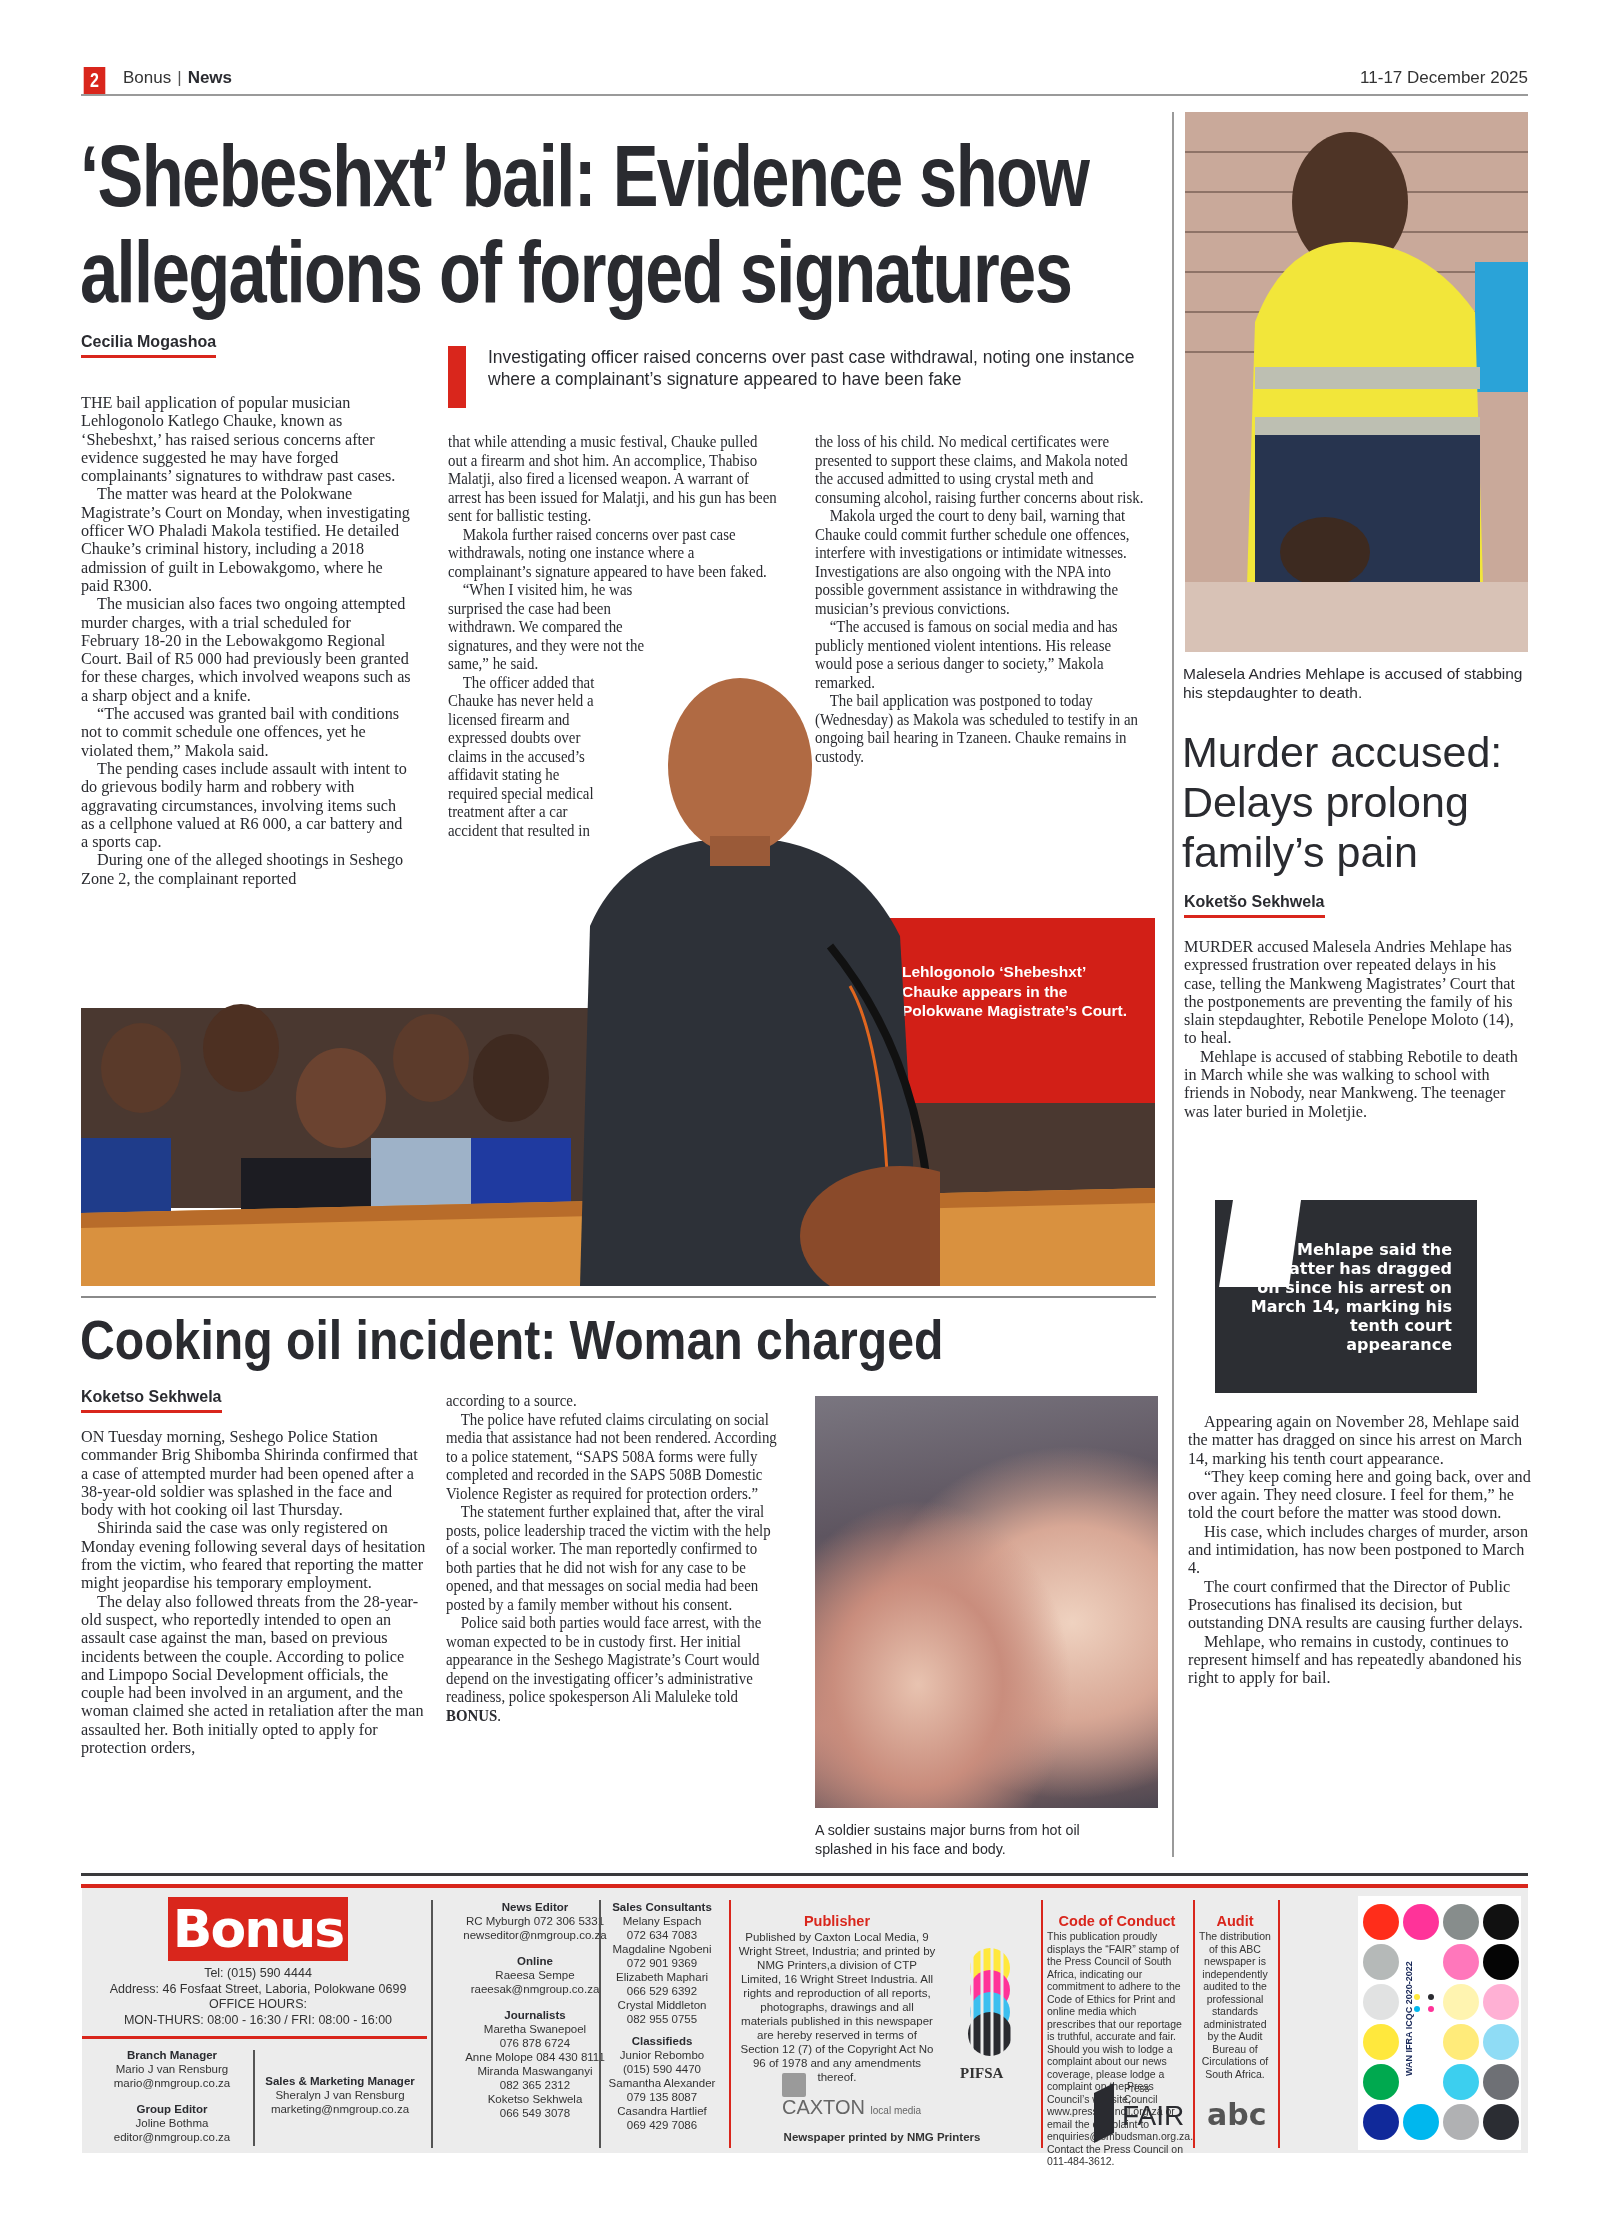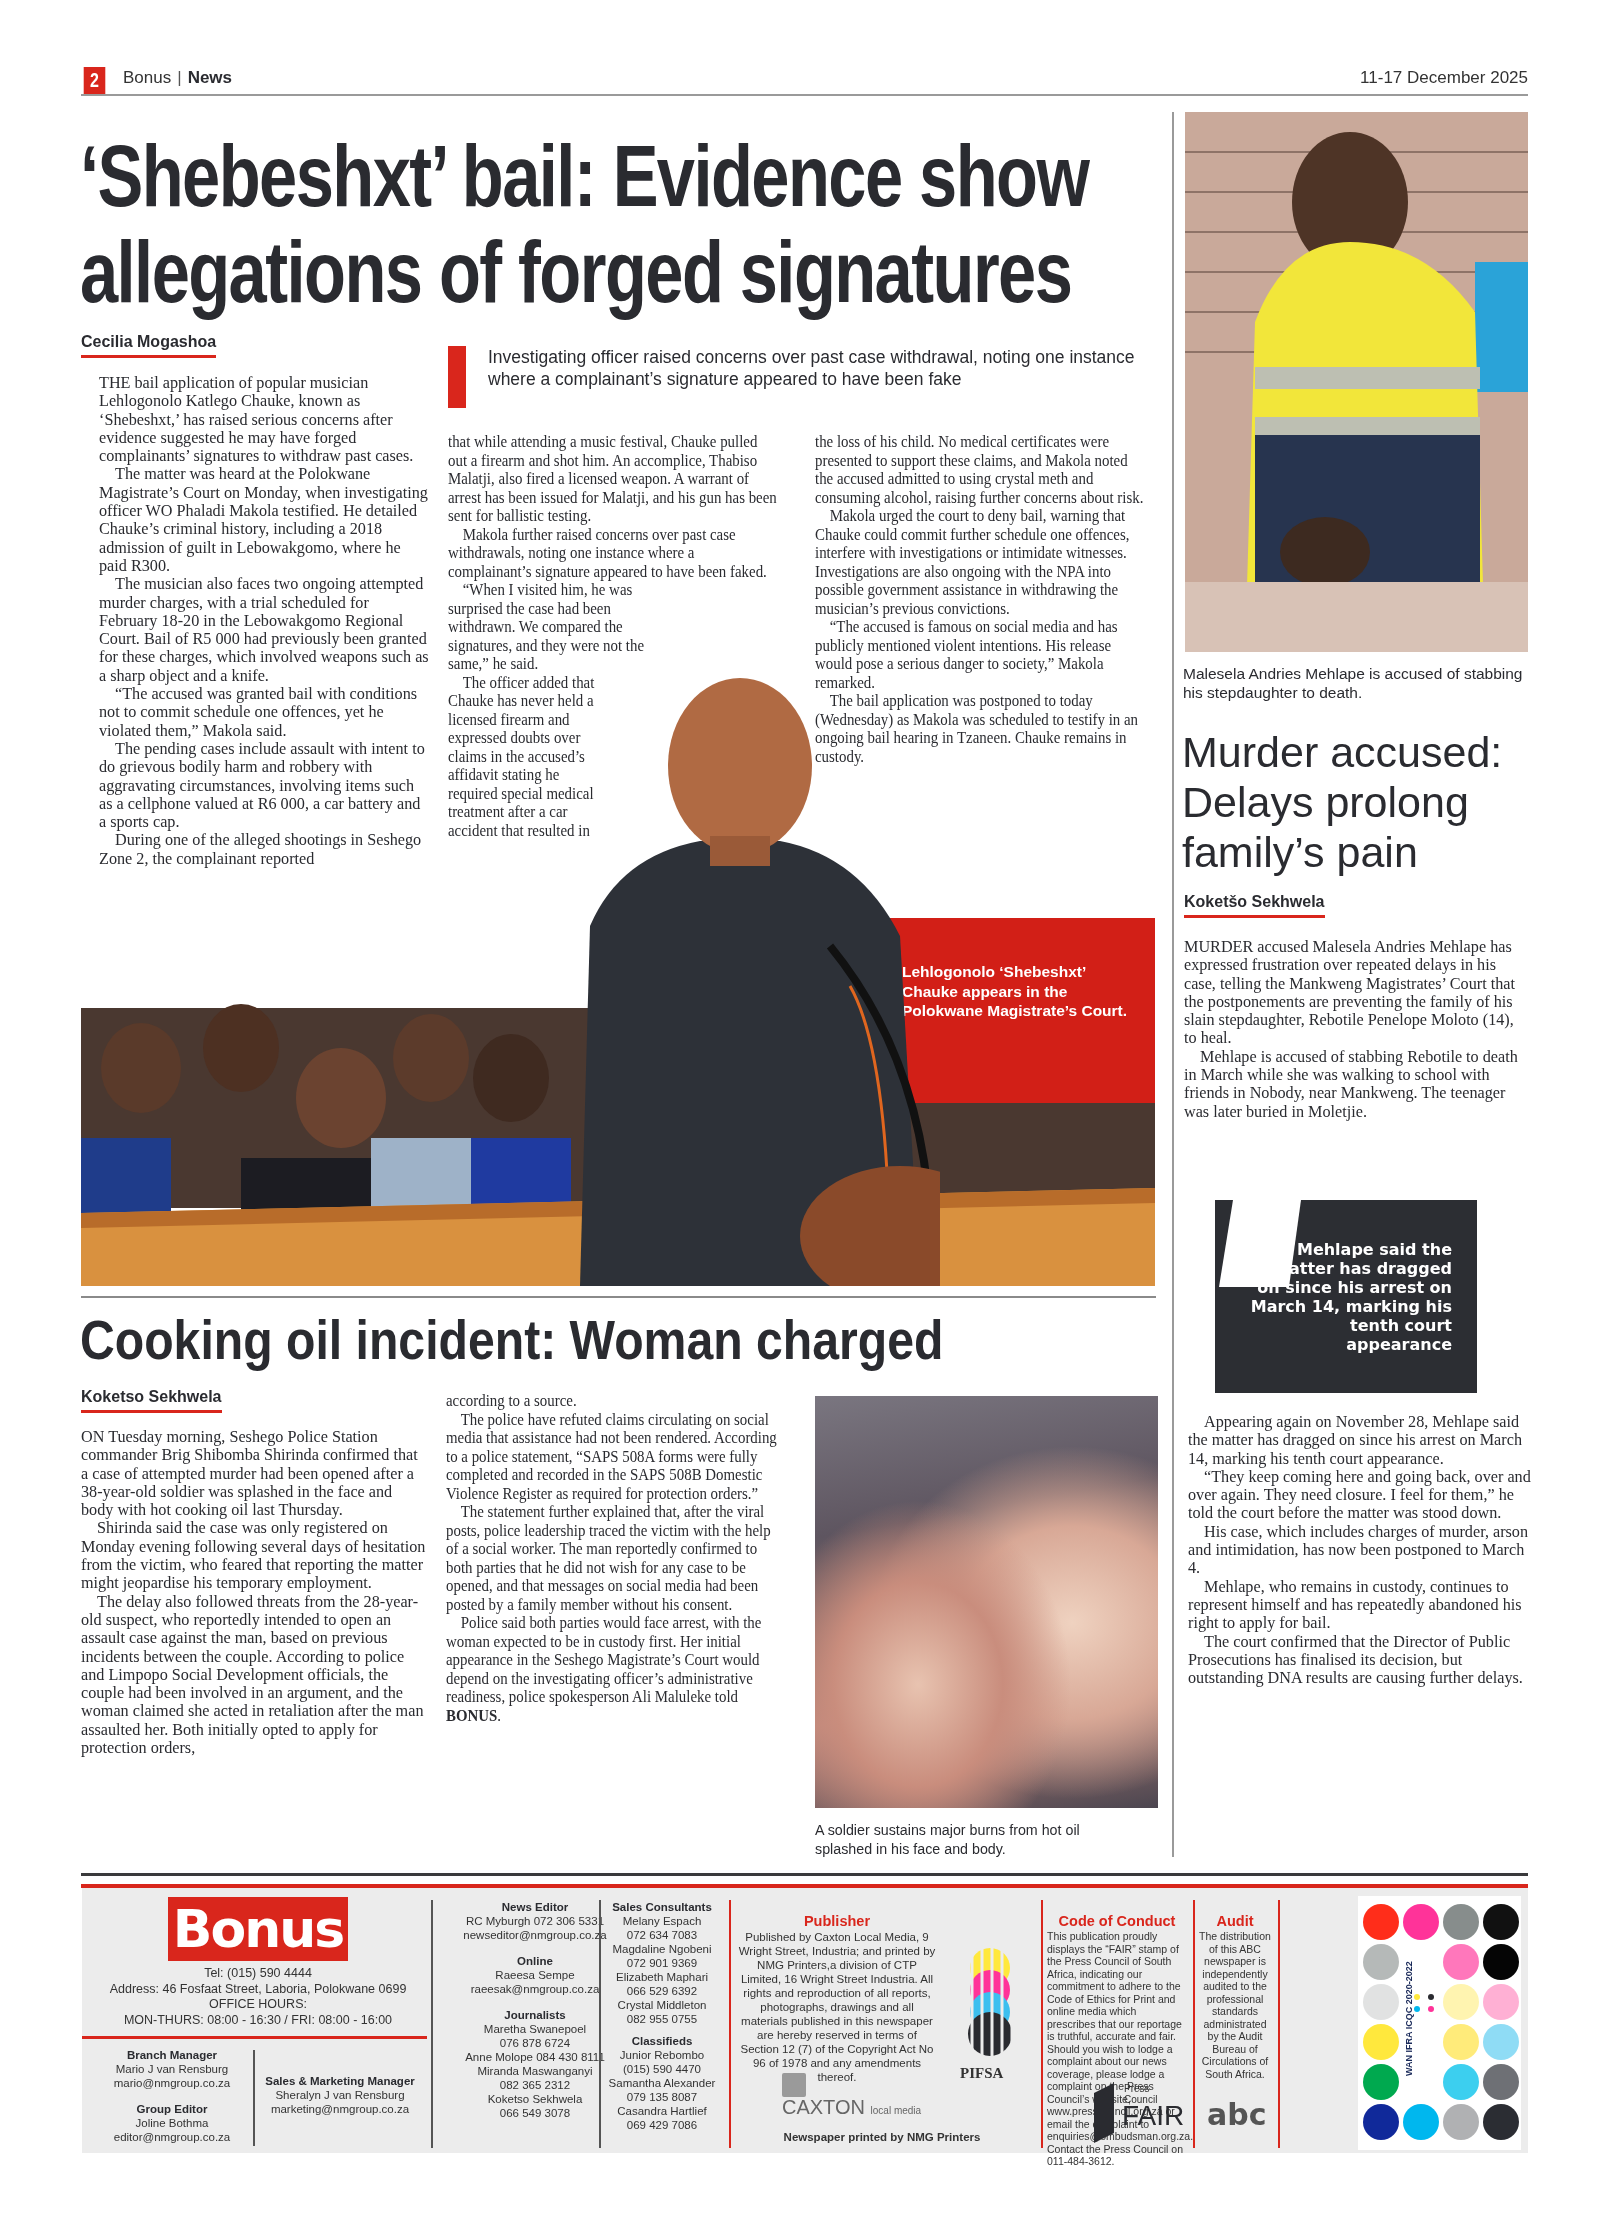--- a/index.html
+++ b/index.html
@@ -84,21 +84,21 @@
   <div>allegations of forged signatures</div>
 </div>
 
 <div class="abs" style="left:81px;top:333px;">
   <span class="byline">Cecilia Mogashoa</span>
 </div>
 
 <div class="abs pull-bar"></div>
 <div class="abs pull">Investigating officer raised concerns over past case withdrawal, noting one instance where a complainant’s signature appeared to have been fake</div>
 
-<div class="abs body-text" style="left:81px;top:374px;width:330px;margin-left:18px;">
+<div class="abs body-text" style="left:81px;top:394px;width:330px;">
   <p>THE bail application of popular musician Lehlogonolo Katlego Chauke, known as ‘Shebeshxt,’ has raised serious concerns after evidence suggested he may have forged complainants’ signatures to withdraw past cases.</p>
   <p>The matter was heard at the Polokwane Magistrate’s Court on Monday, when investigating officer WO Phaladi Makola testified. He detailed Chauke’s criminal history, including a 2018 admission of guilt in Lebowakgomo, where he paid R300.</p>
   <p>The musician also faces two ongoing attempted murder charges, with a trial scheduled for February 18-20 in the Lebowakgomo Regional Court. Bail of R5 000 had previously been granted for these charges, which involved weapons such as a sharp object and a knife.</p>
   <p>“The accused was granted bail with conditions not to commit schedule one offences, yet he violated them,” Makola said.</p>
   <p>The pending cases include assault with intent to do grievous bodily harm and robbery with aggravating circumstances, involving items such as a cellphone valued at R6 000, a car battery and a sports cap.</p>
   <p>During one of the alleged shootings in Seshego Zone 2, the complainant reported</p>
 </div>
 
 <div class="abs photo court-photo">
   <svg width="1074" height="298" viewBox="0 0 1074 298">
@@ -181,22 +181,22 @@
   <svg width="262" height="193" viewBox="0 0 262 193">
     <polygon points="18,0 86,0 74,87 4,87" fill="#ffffff"></polygon>
   </svg>
 </div>
 <div class="abs quote-text">Mehlape said the matter has dragged on since his arrest on March 14, marking his tenth court appearance</div>
 
 <div class="abs body-text" style="left:1188px;top:1413px;width:345px;">
   <p style="text-indent:16px">Appearing again on November 28, Mehlape said the matter has dragged on since his arrest on March 14, marking his tenth court appearance.</p>
   <p>“They keep coming here and going back, over and over again. They need closure. I feel for them,” he told the court before the matter was stood down.</p>
   <p>His case, which includes charges of murder, arson and intimidation, has now been postponed to March 4.</p>
+  <p>The court confirmed that the Director of Public Prosecutions has finalised its decision, but outstanding DNA results are causing further delays.</p>
   <p>Mehlape, who remains in custody, continues to represent himself and has repeatedly abandoned his right to apply for bail.</p>
-  <p>The court confirmed that the Director of Public Prosecutions has finalised its decision, but outstanding DNA results are causing further delays.</p>
 </div>
 
 <div class="abs mid-rule"></div>
 <div class="abs hl3">Cooking oil incident: Woman charged</div>
 <div class="abs" style="left:81px;top:1388px;">
   <span class="byline">Koketso Sekhwela</span>
 </div>
 <div class="abs body-text" style="left:81px;top:1428px;width:345px;">
   <p>ON Tuesday morning, Seshego Police Station commander Brig Shibomba Shirinda confirmed that a case of attempted murder had been opened after a 38-year-old soldier was splashed in the face and body with hot cooking oil last Thursday.</p>
   <p>Shirinda said the case was only registered on Monday evening following several days of hesitation from the victim, who feared that reporting the matter might jeopardise his temporary employment.</p>

